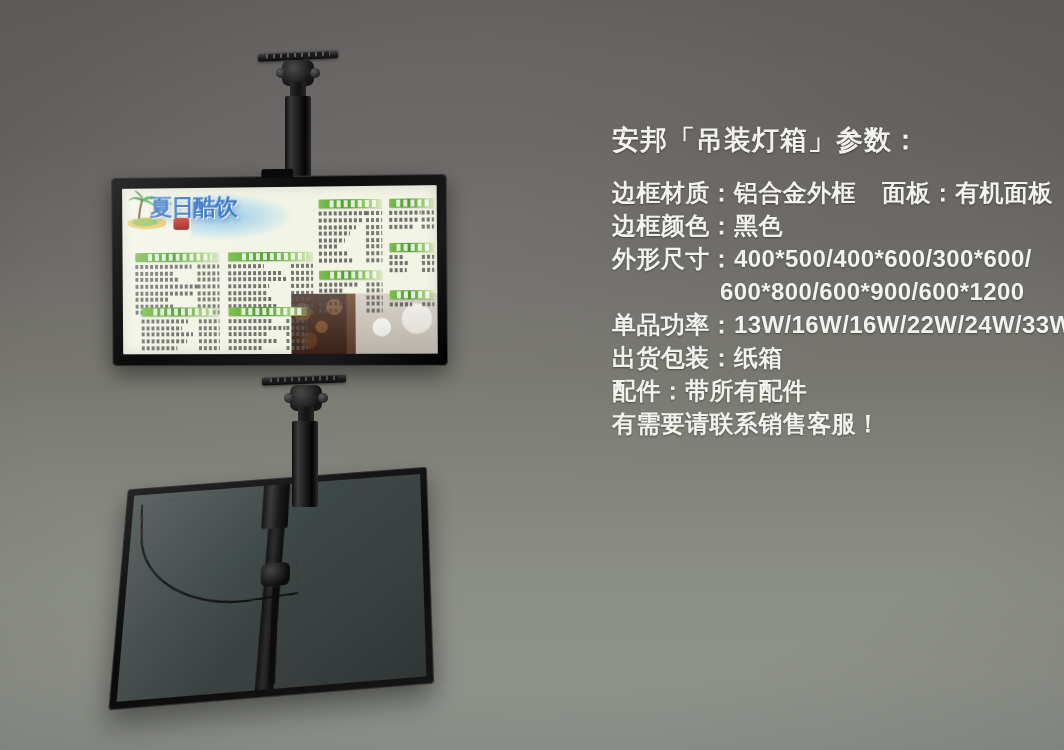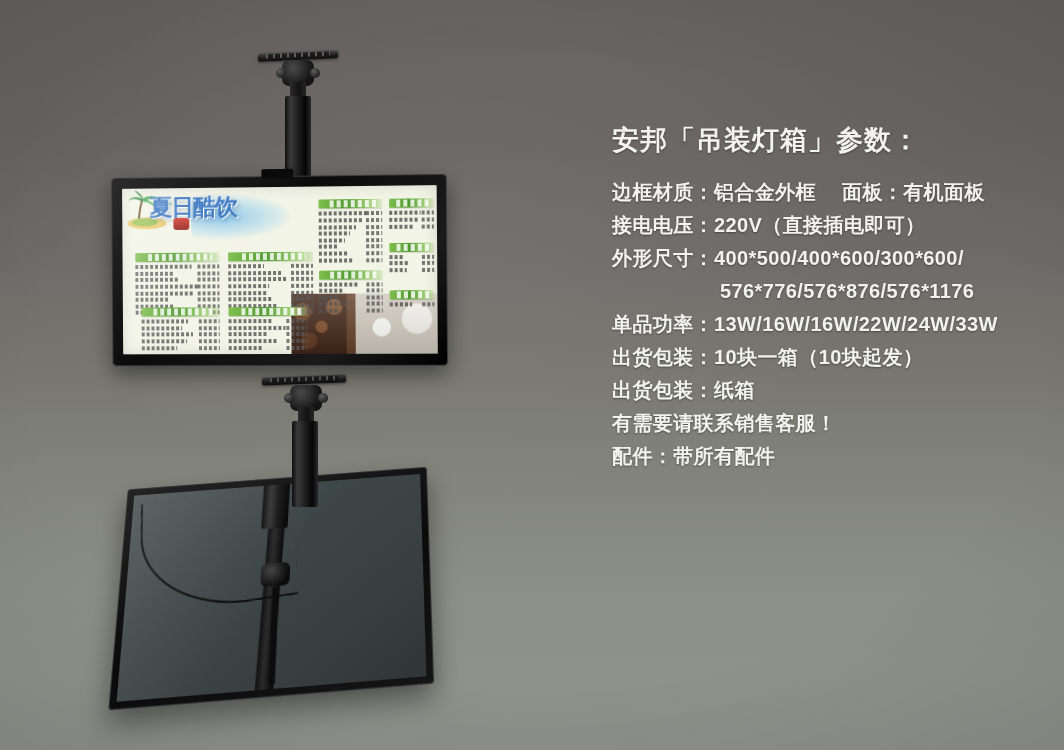--- a/index.html
+++ b/index.html
@@ -39,21 +39,21 @@
     position:absolute;left:612px;top:124px;width:446px;
     color:#f2f2ef;
     text-shadow:0 1px 2px rgba(0,0,0,0.38);
     z-index:30;
   }
   .spec-title{
     font-size:27px;font-weight:700;letter-spacing:1px;
     margin-bottom:20px;line-height:1.2;white-space:nowrap;
   }
   .spec-line{
-    font-size:20px;line-height:33px;font-weight:600;
+    font-size:24px;line-height:33px;font-weight:600;
     letter-spacing:0.4px;white-space:nowrap;
   }
   .spec-line.indent{padding-left:108px;}
   .spec-line .gap{display:inline-block;width:26px;}
 
   
   .mount-top{position:absolute;left:252px;top:48px;width:96px;height:140px;z-index:12;}
   .plate{
     position:absolute;left:6px;top:4px;width:80px;height:8px;
     background:linear-gradient(180deg,#4a4a4a,#1d1d1d 60%,#0d0d0d);
@@ -579,24 +579,23 @@
         <div class="bp-joint"></div>
         <div class="bp-tail"></div>
       </div>
     </div>
   </div>
 
   <div class="spec">
     <div class="spec-title">安邦「吊装灯箱」参数：</div>
     <div id="spec-lines">
         <div class="spec-line"><span>边框材质：铝合金外框</span><span class="gap"></span><span>面板：有机面板</span></div>
-        <div class="spec-line">接电电压：220V（直接插电即可）</div>
+        <div class="spec-line">边框颜色：黑色</div>
         <div class="spec-line">外形尺寸：400*500/400*600/300*600/</div>
-        <div class="spec-line indent">576*776/576*876/576*1176</div>
+        <div class="spec-line indent">600*800/600*900/600*1200</div>
         <div class="spec-line">单品功率：13W/16W/16W/22W/24W/33W</div>
-        <div class="spec-line">出货包装：10块一箱（10块起发）</div>
         <div class="spec-line">出货包装：纸箱</div>
+        <div class="spec-line">配件：带所有配件</div>
         <div class="spec-line">有需要请联系销售客服！</div>
-        <div class="spec-line">配件：带所有配件</div>
       </div>
   </div>
 
 </div>
 
 </body></html>

